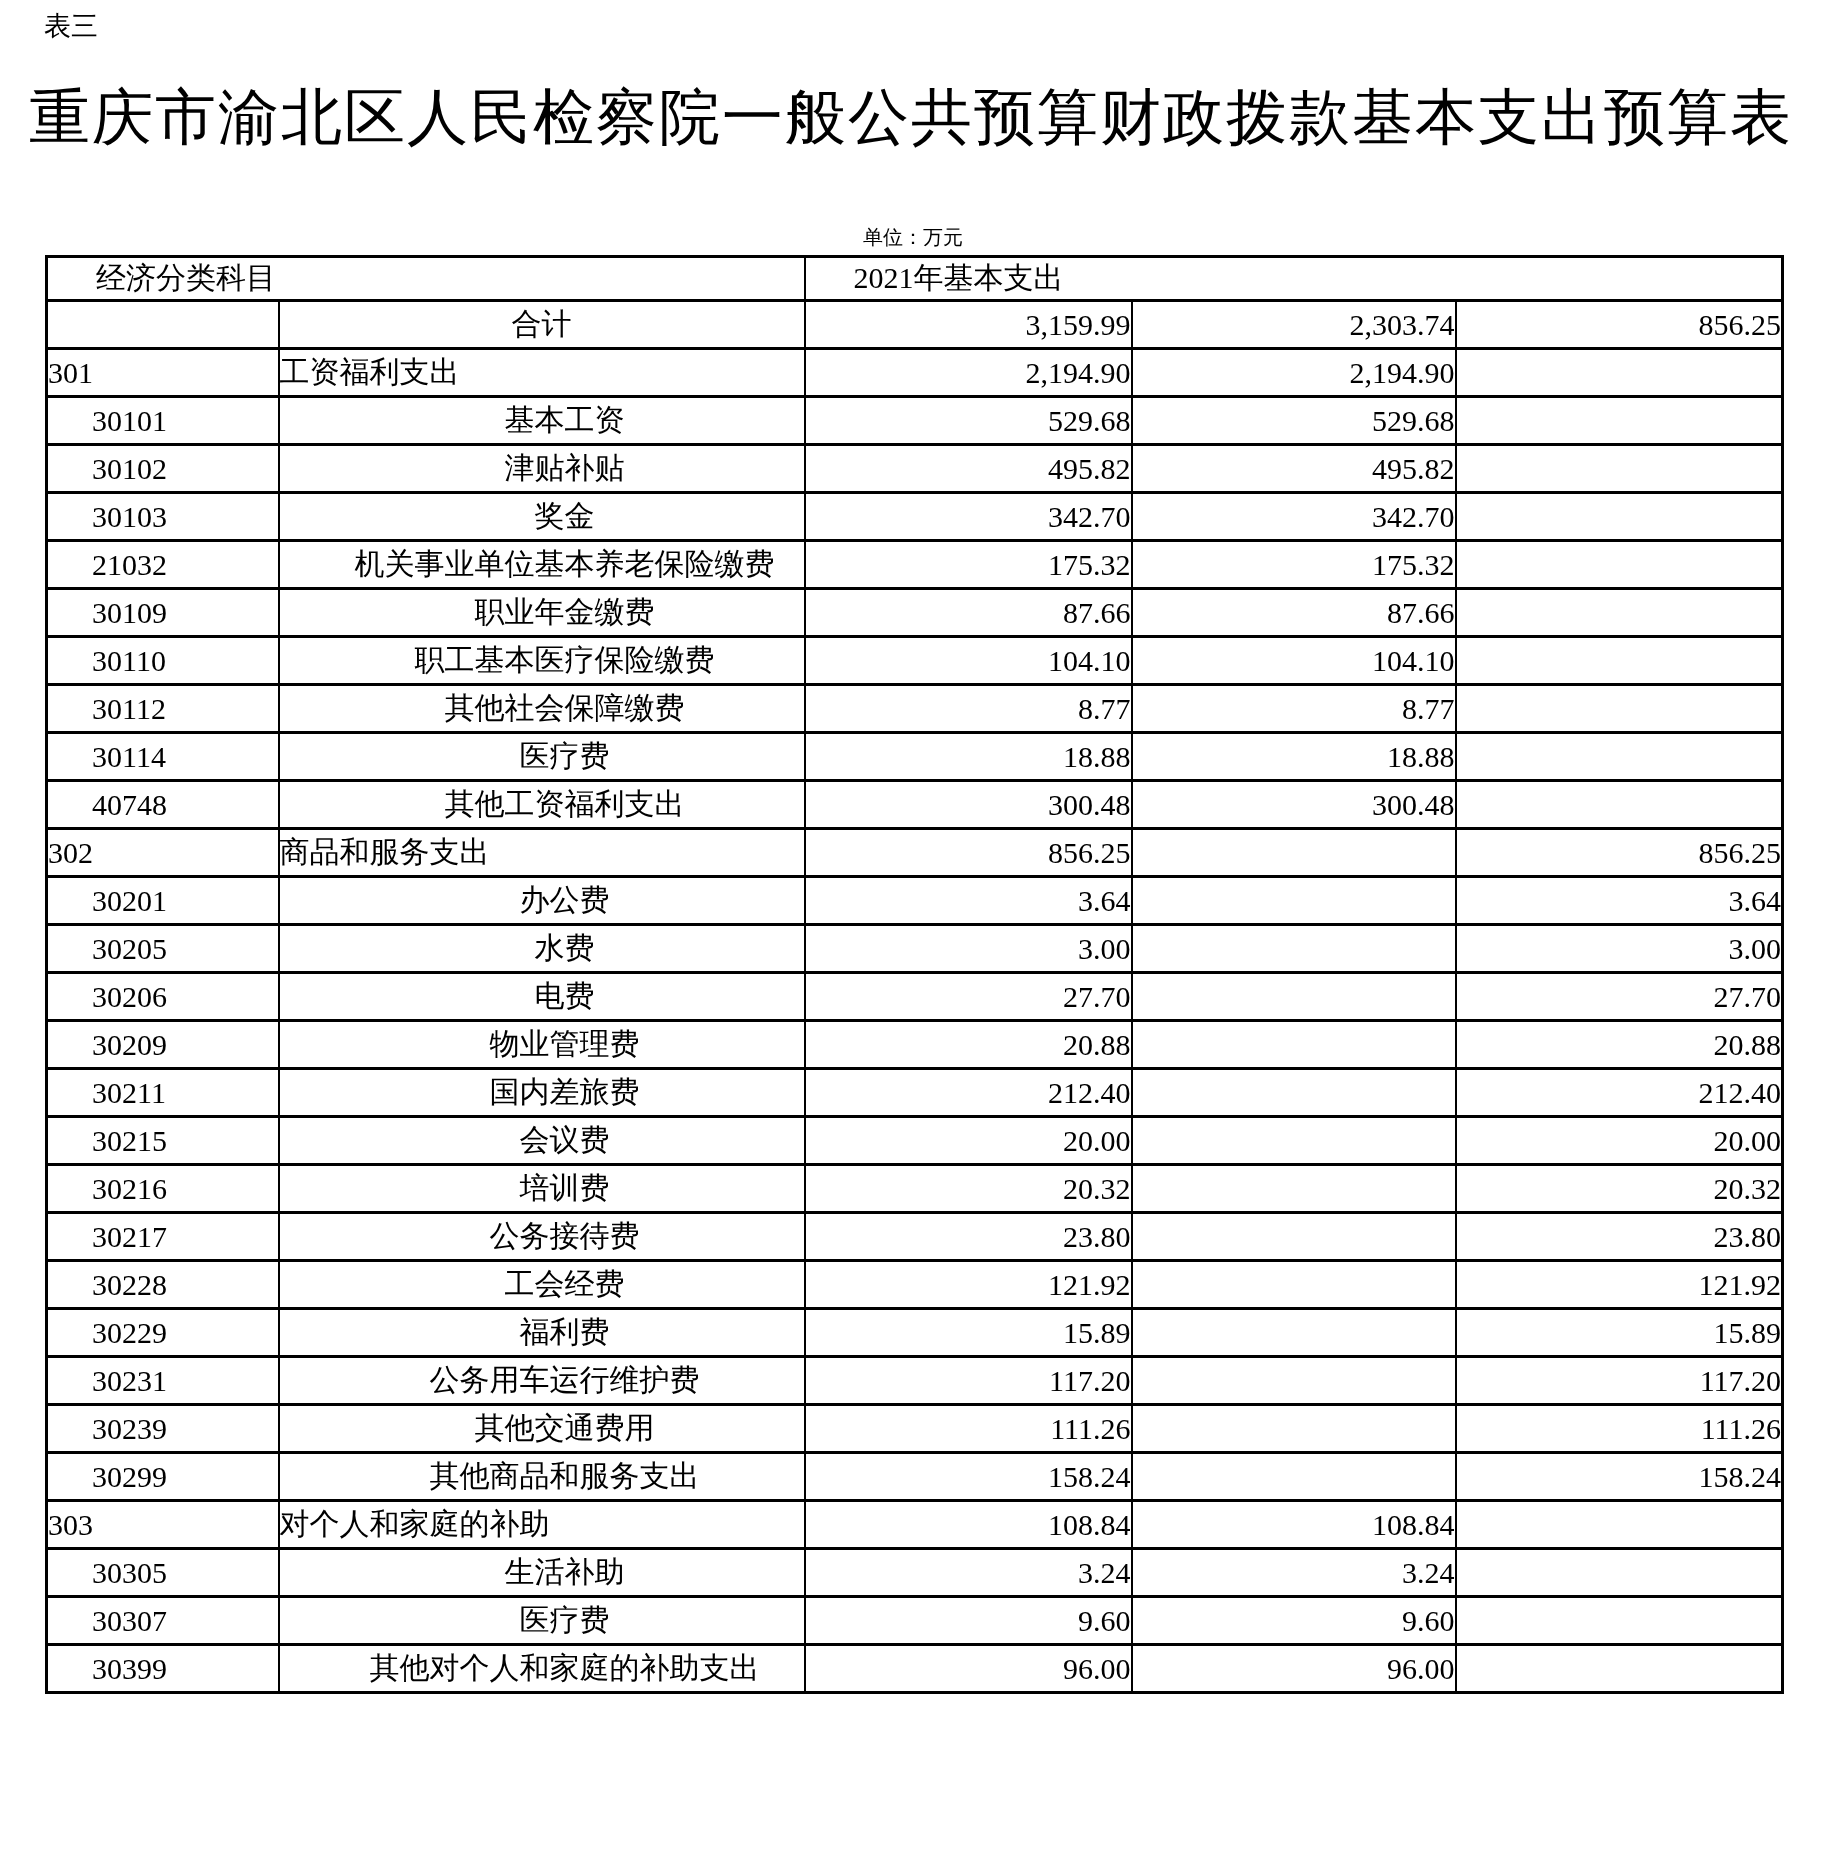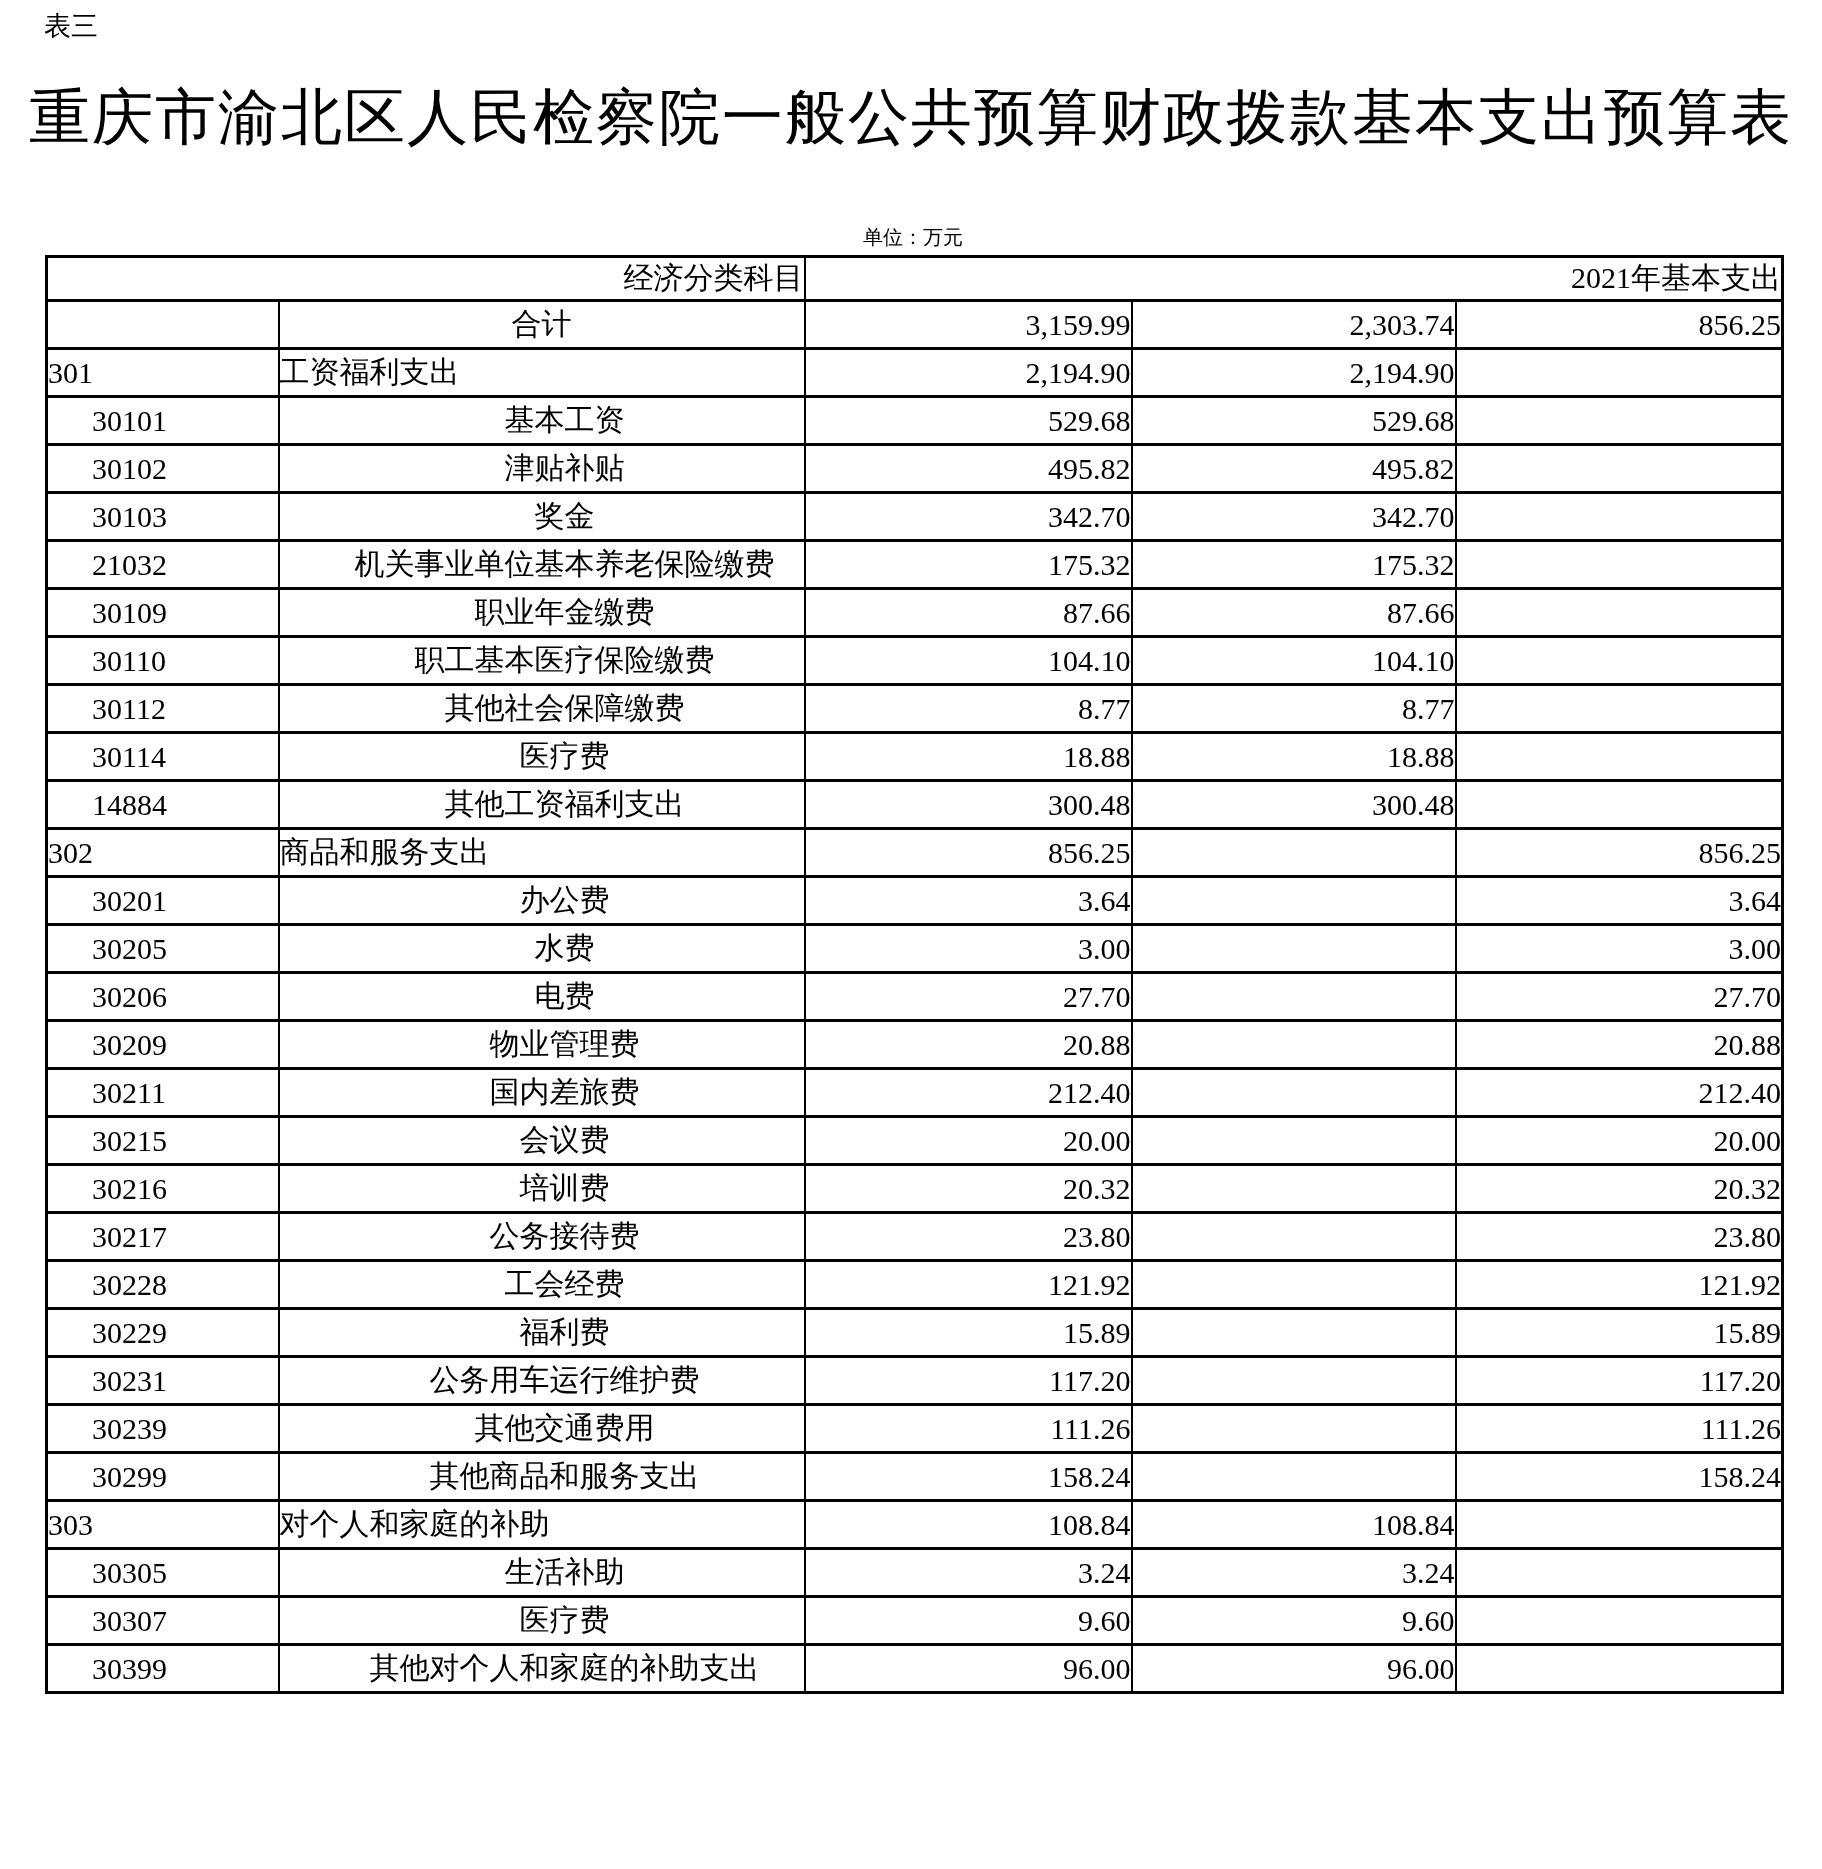--- a/index.html
+++ b/index.html
@@ -49,21 +49,21 @@
     border-right: 2px solid #000000;
     border-top: 3px solid #000000;
     border-bottom: 3px solid #000000;
     font-weight: normal;
     font-size: 30px;
     padding: 0;
     vertical-align: middle;
     white-space: nowrap;
     overflow: hidden;
   }
-  thead tr.group-row th { height: 44px; text-align: right; }
+  thead tr.group-row th { height: 44px; text-align: left; padding-left: 48px; }
   thead tr.cols-row th { height: 52px; text-align: center; }
   tbody tr { height: 48px; }
 
   td.col-code { text-align: left; padding-left: 6px; }
   td.col-name { text-align: left; padding-left: 6px; }
   td.col-total, td.col-personnel, td.col-public {
     text-align: right;
     padding-right: 8px;
   }
   tr.lvl-child td.col-code { padding-left: 44px; }
@@ -158,21 +158,21 @@
         <td class="col-public"></td>
       </tr>
       <tr class="lvl-child">
         <td class="col-code">30114</td>
         <td class="col-name">医疗费</td>
         <td class="col-total">18.88</td>
         <td class="col-personnel">18.88</td>
         <td class="col-public"></td>
       </tr>
       <tr class="lvl-child">
-        <td class="col-code">14884</td>
+        <td class="col-code">40748</td>
         <td class="col-name">其他工资福利支出</td>
         <td class="col-total">300.48</td>
         <td class="col-personnel">300.48</td>
         <td class="col-public"></td>
       </tr>
       <tr class="lvl-parent">
         <td class="col-code">302</td>
         <td class="col-name">商品和服务支出</td>
         <td class="col-total">856.25</td>
         <td class="col-personnel"></td>

